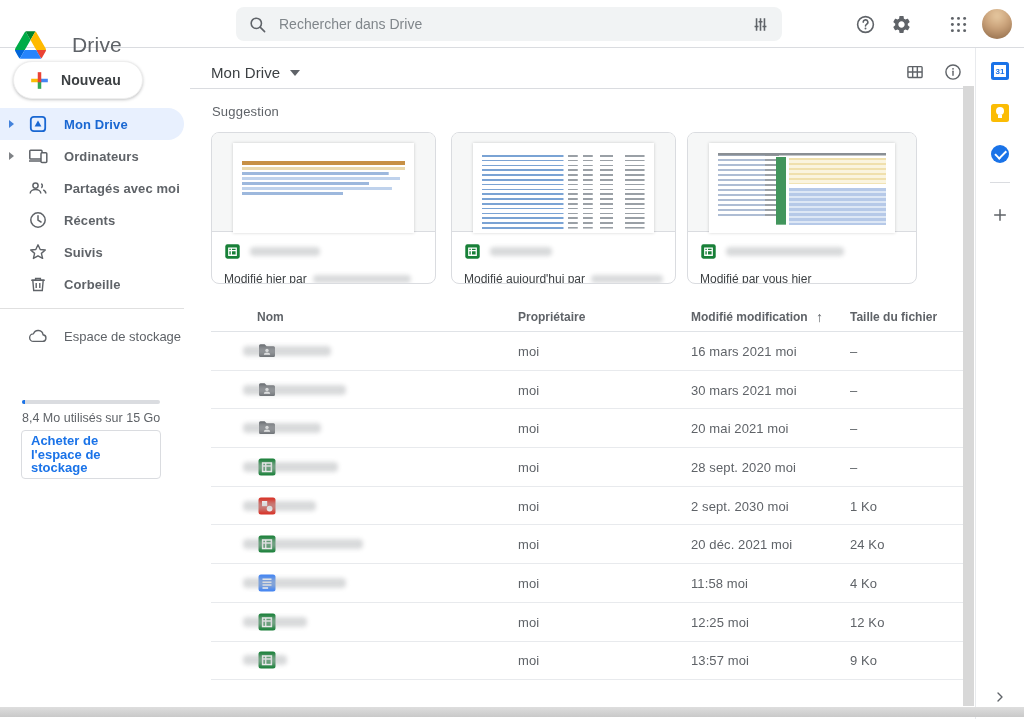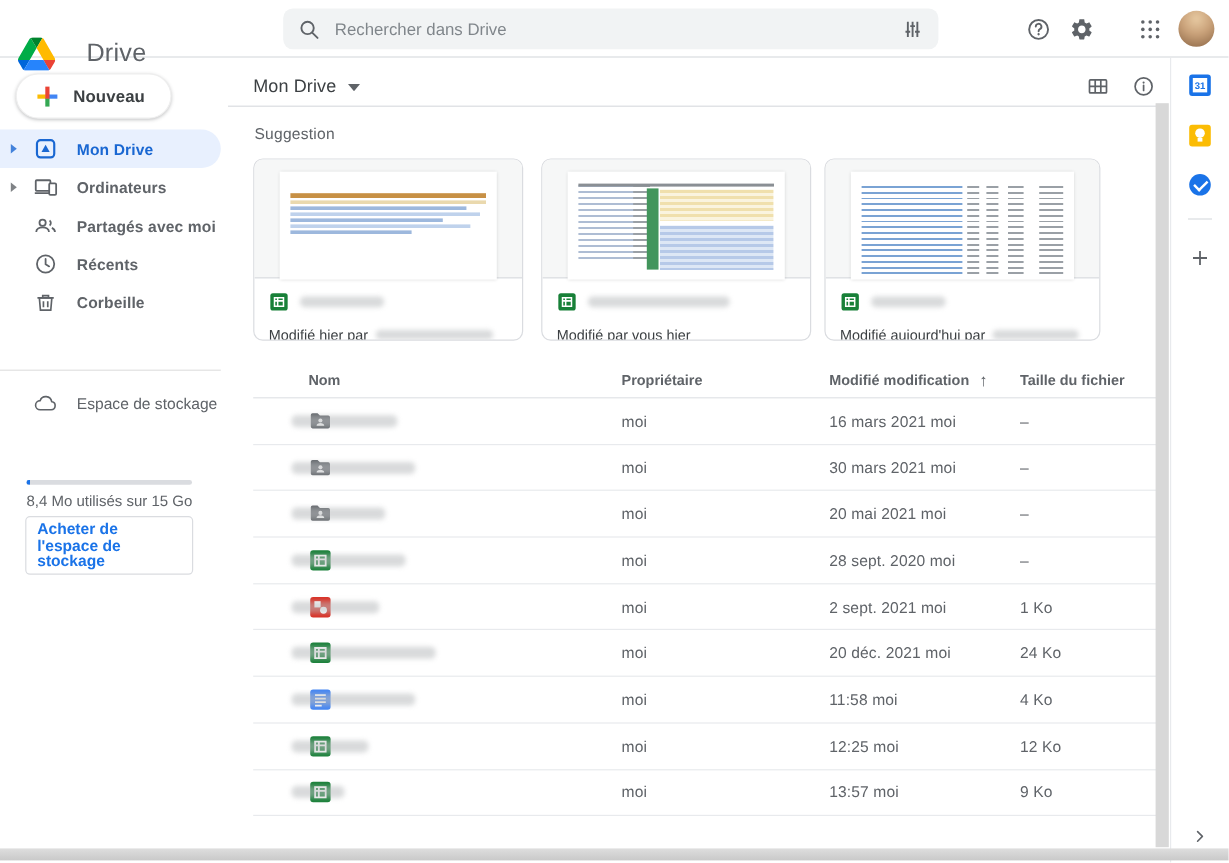--- a/index.html
+++ b/index.html
@@ -232,20 +232,27 @@
 
     <span class="side-icon"><svg viewBox="0 0 20 20" fill="none" stroke="currentColor" stroke-width="1.5">
               <circle cx="10" cy="10" r="7.2"></circle>
               <path d="M10 5.8v4.4l3 1.8" stroke-linecap="round"></path>
             </svg></span>
     <span class="side-label">Récents</span>
   </div>
         <div class="side-item">
 
     <span class="side-icon"><svg viewBox="0 0 20 20" fill="none" stroke="currentColor" stroke-width="1.4">
+              <path d="M10 2.8l2.2 4.7 5.1.5-3.9 3.4 1.2 5L10 13.8l-4.6 2.6 1.2-5-3.9-3.4 5.1-.5z" stroke-linejoin="round"></path>
+            </svg></span>
+    <span class="side-label">Suivis</span>
+  </div>
+        <div class="side-item">
+
+    <span class="side-icon"><svg viewBox="0 0 20 20" fill="none" stroke="currentColor" stroke-width="1.4">
               <path d="M4.8 6.2h10.4l-.9 10.3H5.7z"></path>
               <path d="M3.2 6.2h13.6M7.6 6.2V4.4h4.8v1.8"></path>
               <path d="M8.2 9v5M11.8 9v5"></path>
             </svg></span>
     <span class="side-label">Corbeille</span>
   </div>
       </div>
 
     <div class="storage-divider"></div>
     <div class="storage-row">
@@ -306,63 +313,63 @@
       </div>
       <div class="card-caption">
         <span>Modifié hier par</span>
         <span class="blur-blob caption-blob" style="width: 98px;"></span>
       </div>
     </div>
   </div>
       <div class="card">
     <div class="card-thumb">
       <div class="page">
+            <div class="art art-b"></div>
+          </div>
+    </div>
+    <div class="card-meta">
+      <div class="card-title-row">
+        <span class="file-icon">
+              <svg viewBox="0 0 20 20">
+                <rect x="1.5" y="1.5" width="17" height="17" rx="2.5" fill="#188038"></rect>
+                <path d="M5.6 6h8.8v8.4H5.6z" fill="none" stroke="#fff" stroke-width="1.5"></path>
+                <path d="M5.6 9.1h8.8M8.7 6v8.4" stroke="#fff" stroke-width="1.5" fill="none"></path>
+              </svg>
+            </span>
+        <span class="blur-blob title-blob" style="width: 62px;"></span>
+      </div>
+      <div class="card-caption">
+        <span>Modifié aujourd'hui par</span>
+        <span class="blur-blob caption-blob" style="width: 72px;"></span>
+      </div>
+    </div>
+  </div>
+      <div class="card">
+    <div class="card-thumb">
+      <div class="page">
             <div class="art art-c"></div>
           </div>
     </div>
     <div class="card-meta">
       <div class="card-title-row">
         <span class="file-icon">
               <svg viewBox="0 0 20 20">
                 <rect x="1.5" y="1.5" width="17" height="17" rx="2.5" fill="#188038"></rect>
                 <path d="M5.6 6h8.8v8.4H5.6z" fill="none" stroke="#fff" stroke-width="1.5"></path>
                 <path d="M5.6 9.1h8.8M8.7 6v8.4" stroke="#fff" stroke-width="1.5" fill="none"></path>
               </svg>
             </span>
         <span class="blur-blob title-blob" style="width: 118px;"></span>
       </div>
       <div class="card-caption">
         <span>Modifié par vous hier</span>
 
       </div>
     </div>
   </div>
-      <div class="card">
-    <div class="card-thumb">
-      <div class="page">
-            <div class="art art-b"></div>
-          </div>
-    </div>
-    <div class="card-meta">
-      <div class="card-title-row">
-        <span class="file-icon">
-              <svg viewBox="0 0 20 20">
-                <rect x="1.5" y="1.5" width="17" height="17" rx="2.5" fill="#188038"></rect>
-                <path d="M5.6 6h8.8v8.4H5.6z" fill="none" stroke="#fff" stroke-width="1.5"></path>
-                <path d="M5.6 9.1h8.8M8.7 6v8.4" stroke="#fff" stroke-width="1.5" fill="none"></path>
-              </svg>
-            </span>
-        <span class="blur-blob title-blob" style="width: 62px;"></span>
-      </div>
-      <div class="card-caption">
-        <span>Modifié aujourd'hui par</span>
-        <span class="blur-blob caption-blob" style="width: 72px;"></span>
-      </div>
-    </div>
-  </div>
     </div>
 
   <div class="filetable">
     <div class="t-head">
       <span class="c col-name">Nom</span>
       <span class="c col-owner">Propriétaire</span>
       <span class="c col-mod">Modifié modification</span>
       <span class="c sort-arrow">↑</span>
       <span class="c col-size">Taille du fichier</span>
     </div>
@@ -422,21 +429,21 @@
         <div class="t-row">
     <span class="cell row-icon">
             <svg viewBox="0 0 20 20">
               <rect x="1.5" y="1.5" width="17" height="17" rx="2.5" fill="#d93025"></rect>
               <rect x="5" y="5" width="5.2" height="5.2" fill="#fff"></rect>
               <circle cx="12.6" cy="12.6" r="2.9" fill="#fff"></circle>
             </svg>
           </span>
     <span class="cell blur-blob name-blob" style="width: 73px;"></span>
     <span class="cell col-owner">moi</span>
-    <span class="cell col-mod">2 sept. 2021 moi</span>
+    <span class="cell col-mod">2 sept. 2030 moi</span>
     <span class="cell col-size">1 Ko</span>
   </div>
         <div class="t-row">
     <span class="cell row-icon">
             <svg viewBox="0 0 20 20">
               <rect x="1.5" y="1.5" width="17" height="17" rx="2.5" fill="#188038"></rect>
               <path d="M5.6 6h8.8v8.4H5.6z" fill="none" stroke="#fff" stroke-width="1.5"></path>
               <path d="M5.6 9.1h8.8M8.7 6v8.4" stroke="#fff" stroke-width="1.5" fill="none"></path>
             </svg>
           </span>

